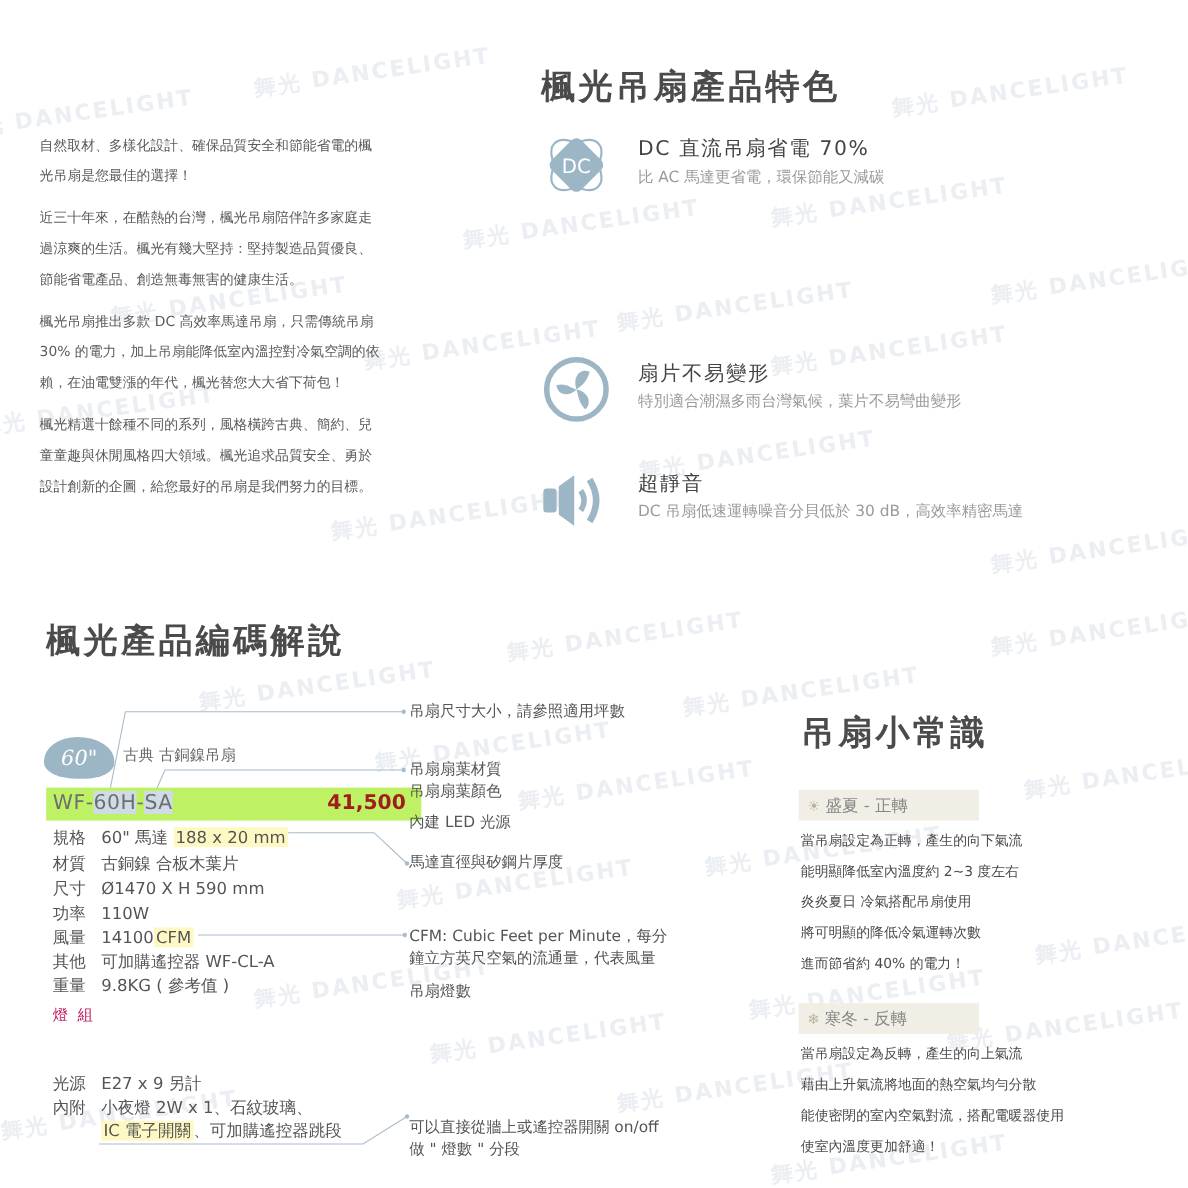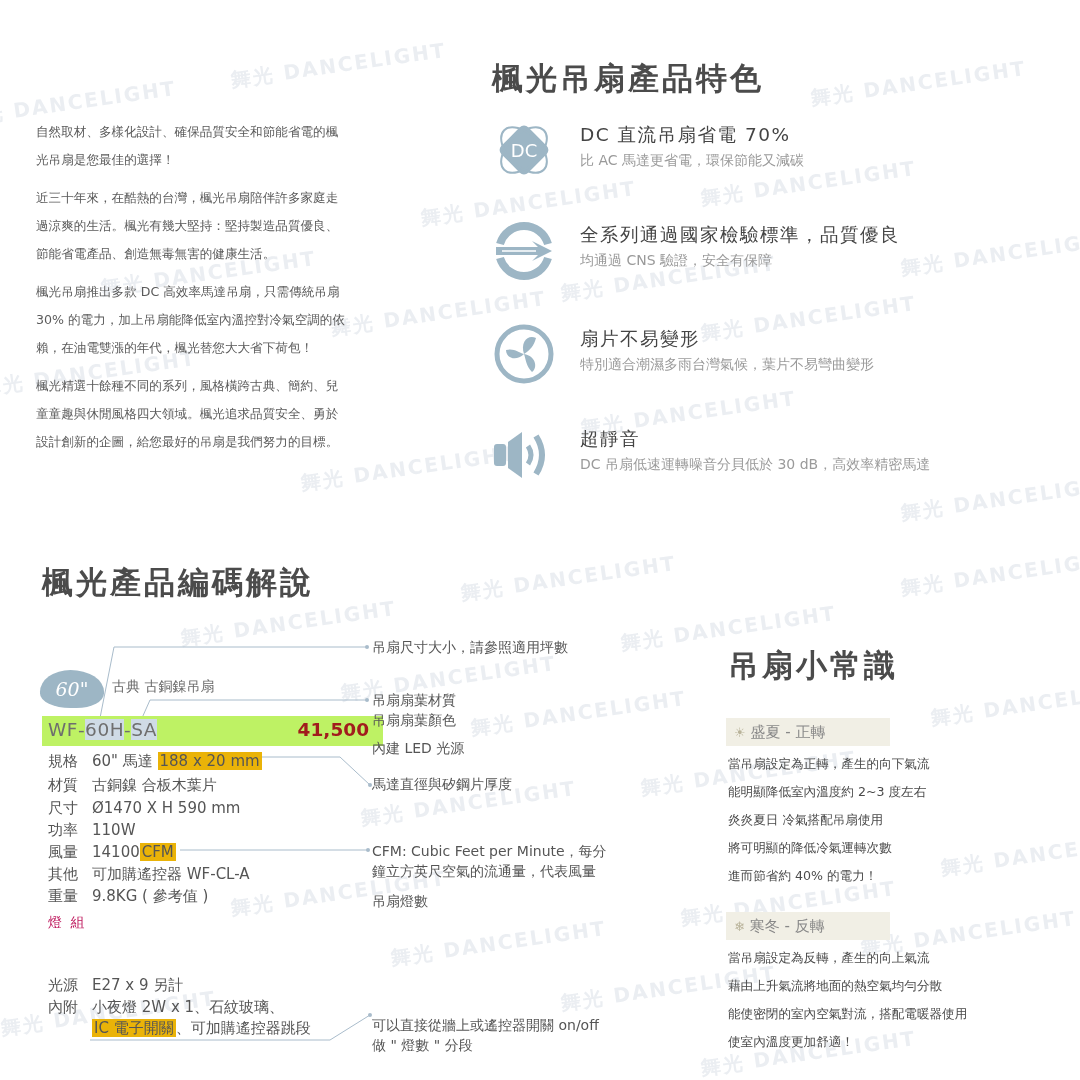--- a/index.html
+++ b/index.html
@@ -27,21 +27,21 @@
   .badge60 { position: absolute; left: 40px; top: 670px; width: 64px; height: 38px; background: #9db6c5; border-radius: 50% 55% 45% 50% / 60% 60% 40% 40%; color: #fff; font-family: "DejaVu Serif", serif; font-style: italic; font-size: 19px; display: flex; align-items: center; justify-content: center; }
   .series-label { position: absolute; left: 112px; top: 678px; font-size: 14px; color: #6a6a6a; }
 
   .model-bar { position: absolute; left: 42px; height: 30px; width: 341px; background: #bef264; }
   .model-code { position: absolute; left: 6px; top: 3px; font-size: 18.5px; color: #6e6e6e; letter-spacing: .5px; }
   .model-code .hl { background: #cfdbe6; }
   .model-price { position: absolute; right: 14px; top: 3px; font-size: 18.5px; color: #a11d1d; font-weight: bold; }
 
   .spec { position: absolute; left: 48px; font-size: 15px; color: #555; white-space: nowrap; }
   .spec .k { display: inline-block; width: 44px; }
-  .spec .hl { background: #eab308; padding: 0 2px; }
+  .spec .hl { background: #fef9c3; padding: 0 2px; }
   .light-head { position: absolute; left: 48px; top: 914px; font-size: 14px; color: #be185d; letter-spacing: 2px; }
 
   .ann { position: absolute; left: 372px; font-size: 14px; color: #555; line-height: 20px; white-space: nowrap; }
 
   svg.lines { position: absolute; left: 0; top: 0; width: 1080px; height: 1080px; pointer-events: none; }
 
   
   .tip-head { position: absolute; left: 726px; width: 164px; height: 28px; background: #f1efe5; font-size: 15px; color: #888; padding-left: 8px; line-height: 28px; }
   .tip-body { position: absolute; left: 728px; font-size: 12.6px; line-height: 28px; color: #4a4a4a; white-space: nowrap; }
 </style>
@@ -112,30 +112,20 @@
     <svg class="ico" viewBox="0 0 64 64">
       <rect x="13" y="13" width="38" height="38" rx="6" fill="#9db6c5" transform="rotate(45 32 32)"></rect>
       <ellipse cx="32" cy="32" rx="28" ry="16" fill="none" stroke="#9db6c5" stroke-width="2" transform="rotate(45 32 32)"></ellipse>
       <ellipse cx="32" cy="32" rx="28" ry="16" fill="none" stroke="#9db6c5" stroke-width="2" transform="rotate(-45 32 32)"></ellipse>
       <text x="32" y="39" text-anchor="middle" font-size="18" fill="#ffffff" font-family="DejaVu Sans, sans-serif">DC</text>
     </svg>
     <div class="ftitle">DC 直流吊扇省電 70%</div>
     <div class="fdesc">比 AC 馬達更省電，環保節能又減碳</div>
   </div>
 
-  <div class="feature" style="top:218px">
-    <svg class="ico" viewBox="0 0 64 64">
-      <path d="M8 26 A25 25 0 0 1 56 26" fill="none" stroke="#9db6c5" stroke-width="8"></path>
-      <path d="M8 40 A25 25 0 0 0 56 40" fill="none" stroke="#9db6c5" stroke-width="8"></path>
-      <path d="M4 29 L46 29 L40 23 L60 33 L40 43 L46 37 L4 37 Z" fill="#9db6c5"></path>
-      <path d="M10 33 L44 33" stroke="#fff" stroke-width="1.5"></path>
-    </svg>
-    <div class="ftitle">全系列通過國家檢驗標準，品質優良</div>
-    <div class="fdesc">均通過 CNS 驗證，安全有保障</div>
-  </div>
 
   <div class="feature" style="top:322px">
     <svg class="ico" viewBox="0 0 64 64">
       <circle cx="32" cy="32" r="27" fill="none" stroke="#9db6c5" stroke-width="5"></circle>
       <path d="M32 32 C28 20 36 12 44 16 C42 24 38 28 32 32 Z" fill="#9db6c5"></path>
       <path d="M32 32 C44 34 46 46 40 50 C34 44 34 38 32 32 Z" fill="#9db6c5"></path>
       <path d="M32 32 C24 40 14 36 14 28 C22 26 26 30 32 32 Z" fill="#9db6c5"></path>
     </svg>
     <div class="ftitle">扇片不易變形</div>
     <div class="fdesc">特別適合潮濕多雨台灣氣候，葉片不易彎曲變形</div>

